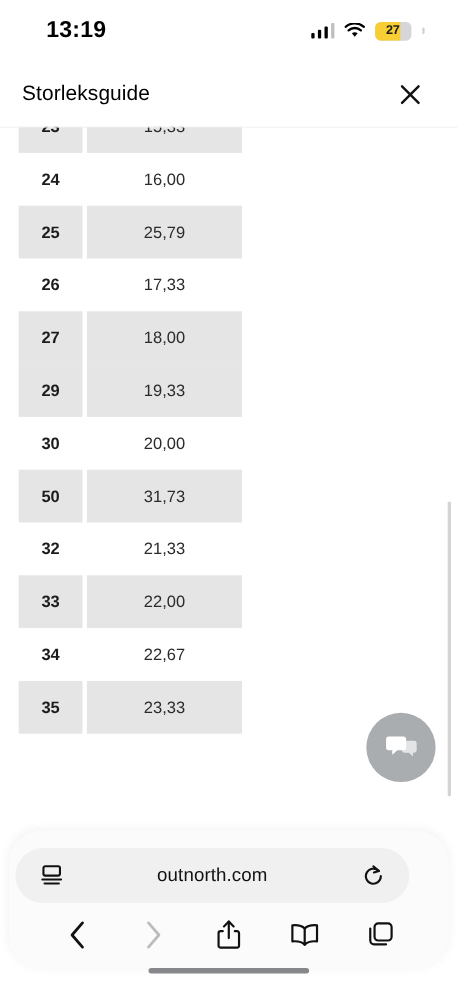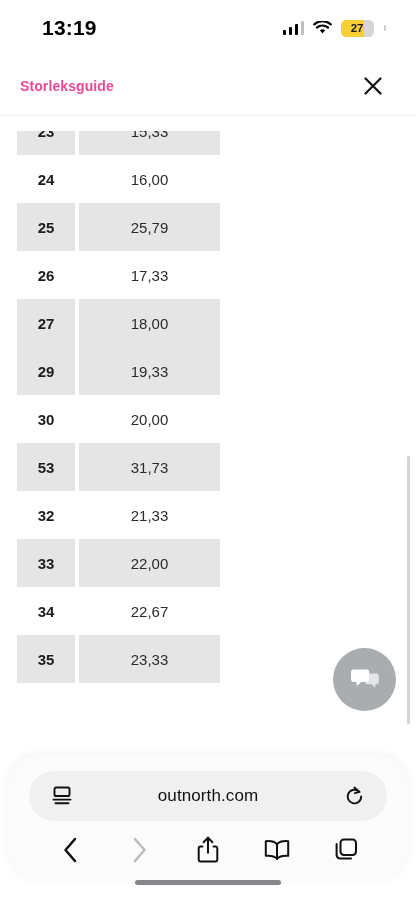--- a/index.html
+++ b/index.html
@@ -60,39 +60,39 @@
   
   .modal-header {
     position:absolute; left:0; top:56px;
     width:416px; height:59px;
     display:flex; align-items:center;
     justify-content:space-between;
     padding:0 26px 0 20px;
     background:#fff; z-index:6;
   }
   .modal-title {
-    font-size:14px; font-weight:700; color:#ec4899;
+    font-size:19px; font-weight:400; color:#000000;
     letter-spacing:0.1px;
   }
   .close-btn {
     width:34px; height:34px; display:flex;
     align-items:center; justify-content:center;
     cursor:pointer;
   }
 
   .header-rule {
     position:absolute; left:0; top:115px; width:416px;
     height:1px; background:#eceef0; z-index:5;
   }
 
   
   .content {
     position:absolute; left:0; top:115px;
     width:416px; height:635px;
-    background:#fff; overflow:hidden;margin-top:16px;
+    background:#fff; overflow:hidden;
   }
   .table {
     position:absolute; left:17px; top:-24px;
     width:203px;
   }
   .trow {
     display:flex; gap:4px; height:48px;
   }
   .trow .c1 {
     width:58px; height:48px;
@@ -124,21 +124,21 @@
 
   
   .safari-bar {
     position:absolute; left:8px; top:755px;
     width:400px; height:125px;
     background:#fbfbfb; border-radius:30px;
     box-shadow:0 -1px 10px rgba(0,0,0,0.06);
     z-index:9;
   }
   .url-row {
-    position:absolute; left:21px; top:16px;
+    position:absolute; left:6px; top:16px;
     width:358px; height:50px;
     background:#f0f0f0; border-radius:25px;
     display:flex; align-items:center;
     padding:0 20px;
   }
   .aa-btn { width:26px; height:26px; display:flex; align-items:center; justify-content:center; cursor:pointer;}
   .url-text {
     flex:1; text-align:center;
     font-size:17px; color:#111; letter-spacing:0.1px;
   }
@@ -225,21 +225,21 @@
         </div>
         <div class="trow alt">
           <div class="c1">29</div>
           <div class="c2">19,33</div>
         </div>
         <div class="trow">
           <div class="c1">30</div>
           <div class="c2">20,00</div>
         </div>
         <div class="trow alt">
-          <div class="c1">53</div>
+          <div class="c1">50</div>
           <div class="c2">31,73</div>
         </div>
         <div class="trow">
           <div class="c1">32</div>
           <div class="c2">21,33</div>
         </div>
         <div class="trow alt">
           <div class="c1">33</div>
           <div class="c2">22,00</div>
         </div>

